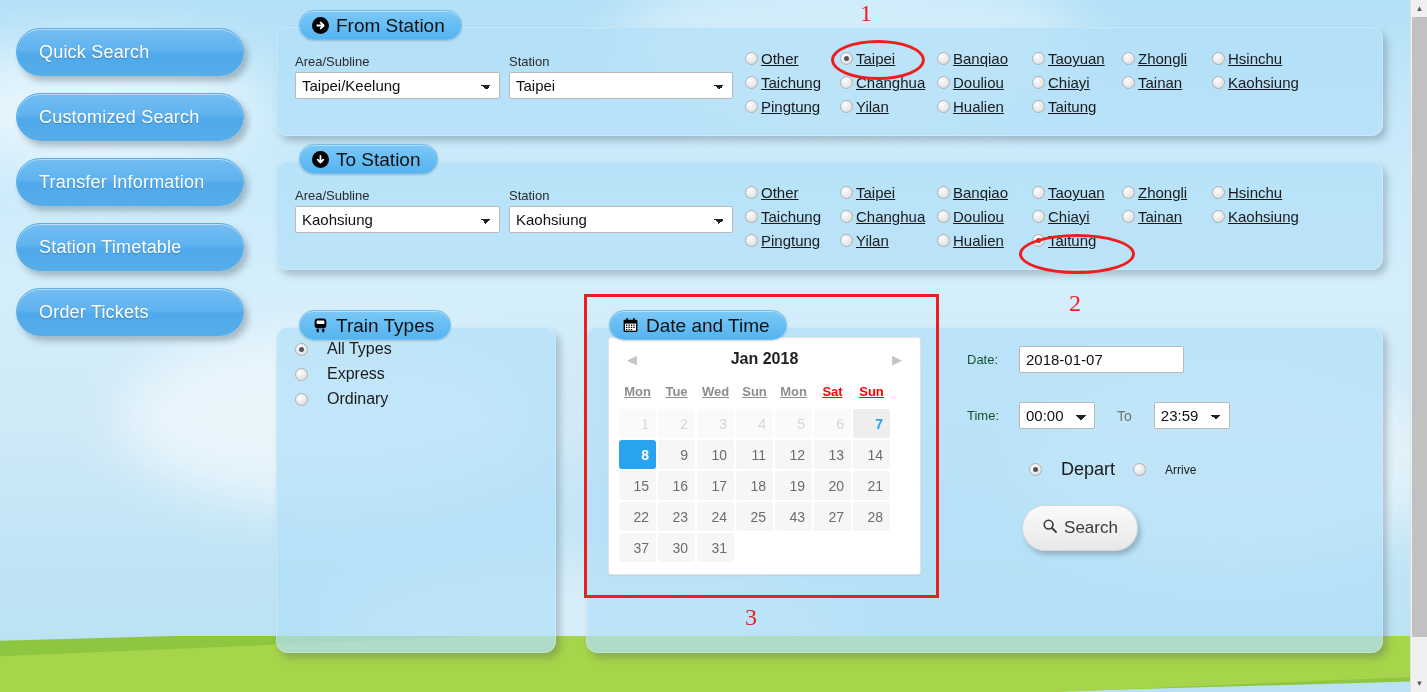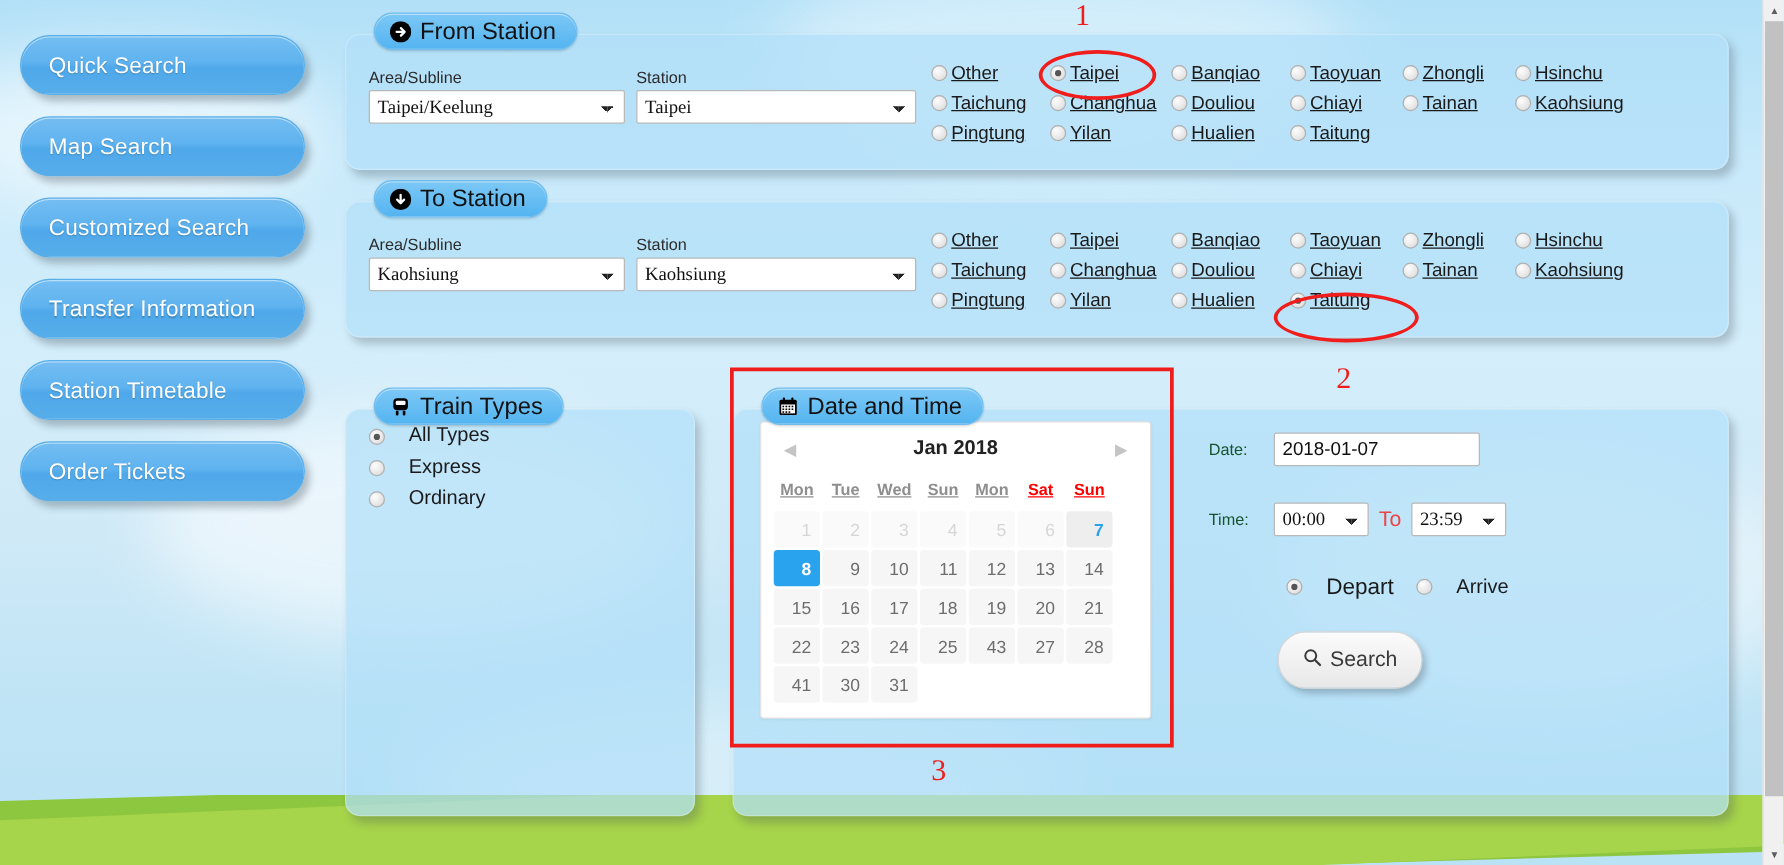--- a/index.html
+++ b/index.html
@@ -133,21 +133,20 @@
     padding-right: 4px;
     background-image:
       linear-gradient(45deg, transparent 50%, #222 50%),
       linear-gradient(135deg, #222 50%, transparent 50%);
     background-position:
       calc(100% - 13px) 12px,
       calc(100% - 8px) 12px;
     background-size: 5px 5px, 5px 5px;
     background-repeat: no-repeat;
     cursor: pointer;
-    font-family: Liberation Serif, serif;
   }
 
   
   .radio-grid {
     position: absolute;
     display: grid;
     grid-template-columns: 95px 97px 95px 90px 90px 100px;
     row-gap: 7px;
   }
   .ritem {
@@ -301,21 +300,20 @@
 <div class="cloud" style="left:330px; top:560px; width:520px; height:140px; opacity:.4;"></div>
 
 <div class="grass">
   <div class="g1"></div>
   <div class="g2"></div>
 </div>
 <div class="footer-text">&nbsp;</div>
 
 <nav id="left-nav">
   <div class="nav-btn"><span>Quick Search</span></div>
-  <div class="nav-btn"><span>Map Search</span></div>
   <div class="nav-btn"><span>Customized Search</span></div>
   <div class="nav-btn"><span>Transfer Information</span></div>
   <div class="nav-btn"><span>Station Timetable</span></div>
   <div class="nav-btn"><span>Order Tickets</span></div>
 </nav>
 
 <section class="panel" id="from-station-panel" style="left:276px; top:27px; width:1107px; height:109px;">
   <div class="pill">
     <span>
       <svg width="17" height="17" viewBox="0 0 16 16">
@@ -600,21 +598,21 @@
         <tr>
           <td>22</td>
           <td>23</td>
           <td>24</td>
           <td>25</td>
           <td>43</td>
           <td>27</td>
           <td>28</td>
         </tr>
         <tr>
-          <td>41</td>
+          <td>37</td>
           <td>30</td>
           <td>31</td>
           <td class="empty"></td>
           <td class="empty"></td>
           <td class="empty"></td>
           <td class="empty"></td>
         </tr>
       </tbody>
     </table>
   </div>
@@ -623,32 +621,32 @@
     <div class="dt-row" style="margin-top:8px;">
       <span class="dt-label">Date:</span>
       <input class="txt" type="text" style="width: 165px;" value="2018-01-07">
     </div>
 
     <div class="dt-row" style="margin-top:29px;">
       <span class="dt-label">Time:</span>
       <select class="sel" style="width:76px;">
         <option>00:00</option>
       </select>
-      <span style="font-size:17px; color:#ef4444; margin:0 8px;">To</span>
+      <span style="font-size:14px; color:#737373; margin:0 22px;">To</span>
       <select class="sel" style="width:76px;">
         <option>23:59</option>
       </select>
     </div>
 
     <div style="display:flex; align-items:center; gap:18px; margin-top:30px; margin-left:62px;">
       <label class="vrad" style="margin-bottom:0; font-size:18px;">
           <span class="radio on"></span>
           <span>Depart</span>
         </label>
-      <label class="vrad" style="margin-bottom:0; font-size:16px;">
+      <label class="vrad" style="margin-bottom:0; font-size:12px;">
           <span class="radio"></span>
           <span>Arrive</span>
         </label>
     </div>
 
     <button id="search-button" style="margin-top:25px; margin-left:55px;">
       <span>
         <svg width="16" height="16" viewBox="0 0 16 16">
             <circle cx="6.6" cy="6.6" r="4.4" stroke="#3a3a3a" stroke-width="1.6" fill="none"></circle>
             <line x1="10" y1="10" x2="14" y2="14" stroke="#3a3a3a" stroke-width="1.8" stroke-linecap="round"></line>

